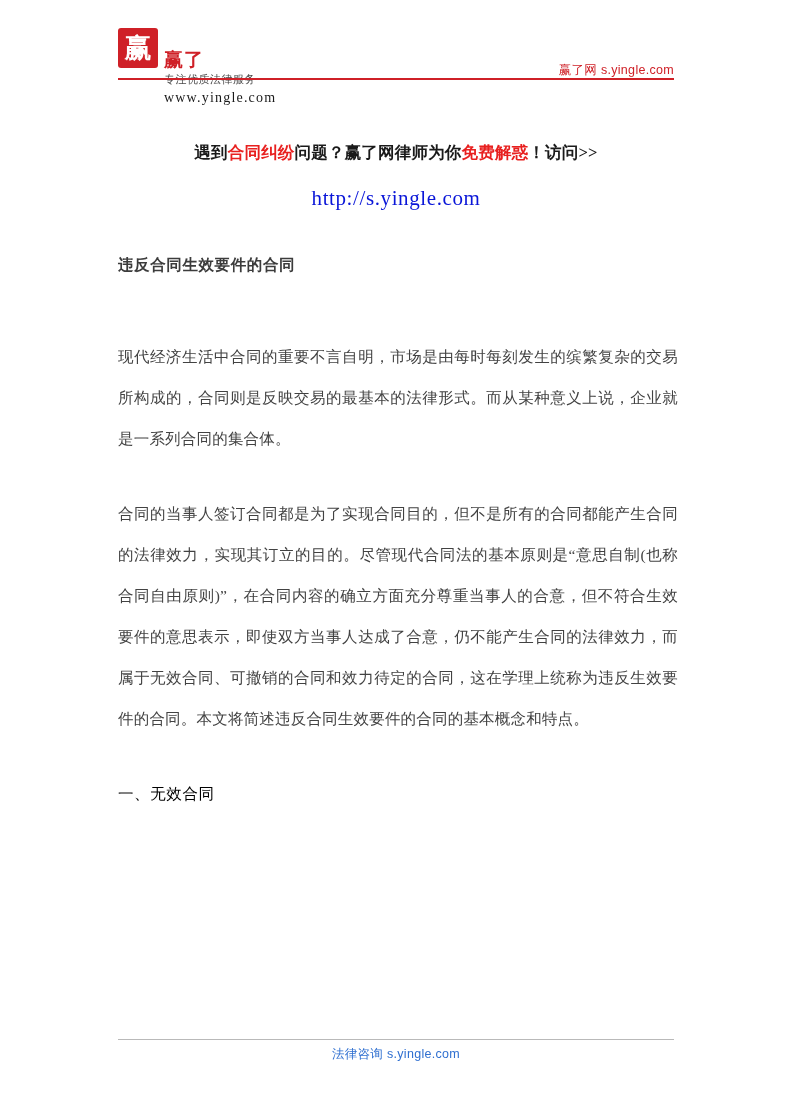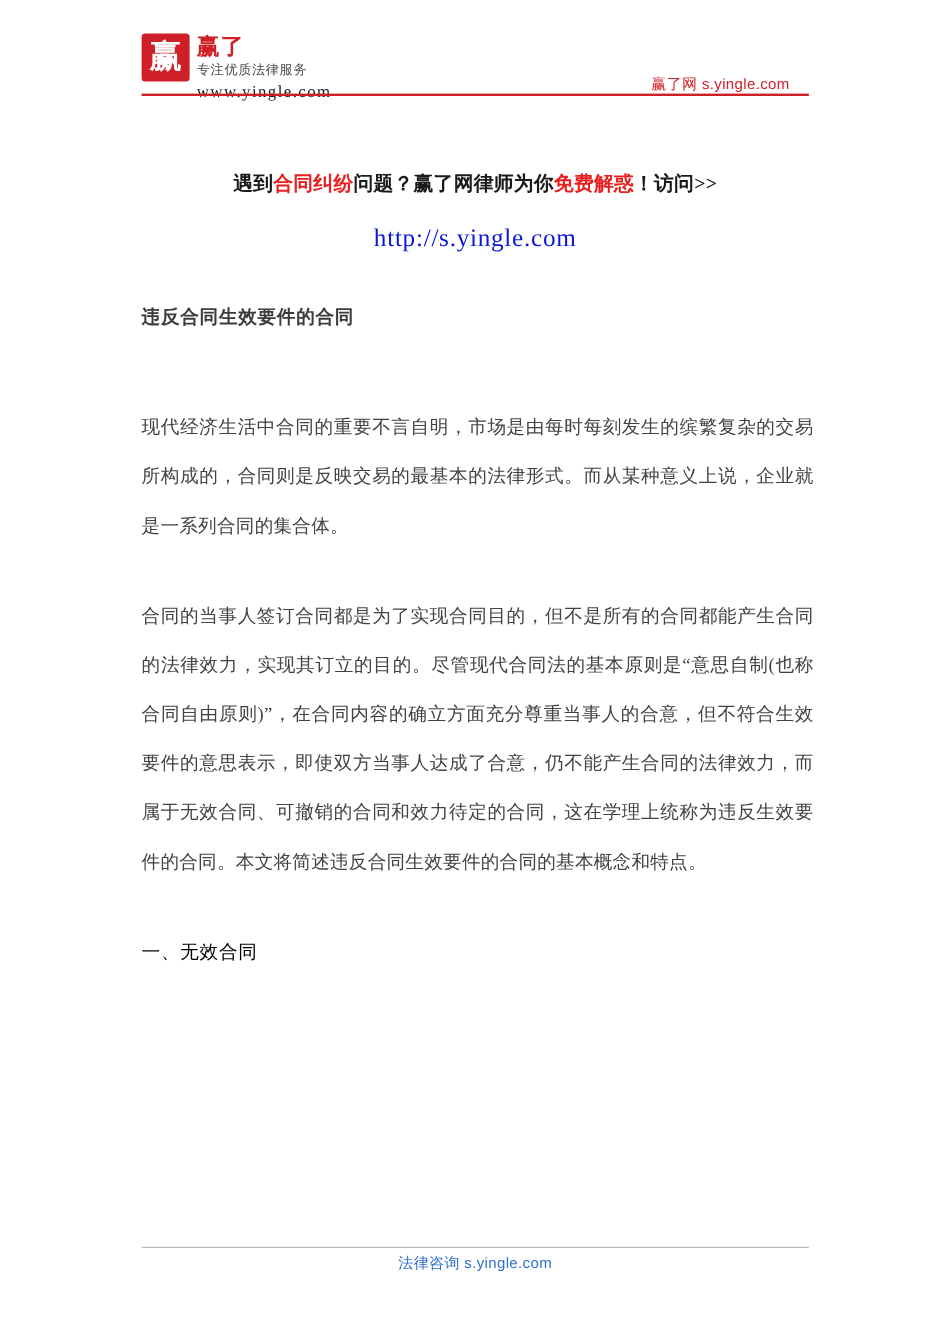--- a/index.html
+++ b/index.html
@@ -62,20 +62,21 @@
     height: 40px;
     color: #ffffff;
     font-size: 27px;
     line-height: 40px;
     text-align: center;
     font-family: "DejaVu Sans", sans-serif;
     font-weight: bold;
   }
   .logo-text {
     padding-top: 2px;
+    margin-top: 20px;
   }
   .logo-cn {
     font-size: 19px;
     color: #cf2027;
     font-weight: bold;
     font-family: "DejaVu Sans", sans-serif;
     letter-spacing: 1px;
     line-height: 22px;
     display: block;
   }
@@ -92,21 +93,21 @@
     font-size: 14px;
     color: #1a1a1a;
     font-family: "Liberation Serif", serif;
     letter-spacing: 1.2px;
     line-height: 18px;
     display: block;
     margin-top: 2px;
   }
   .header-right {
     position: absolute;
-    right: 16px;
+    right: 0;
     top: 36px;
     font-size: 12.5px;
     color: #cf2027;
     font-family: "Liberation Sans", sans-serif;
     letter-spacing: 0.3px;
     white-space: nowrap;
   }
   .header-rule {
     position: absolute;
     left: 118px;

